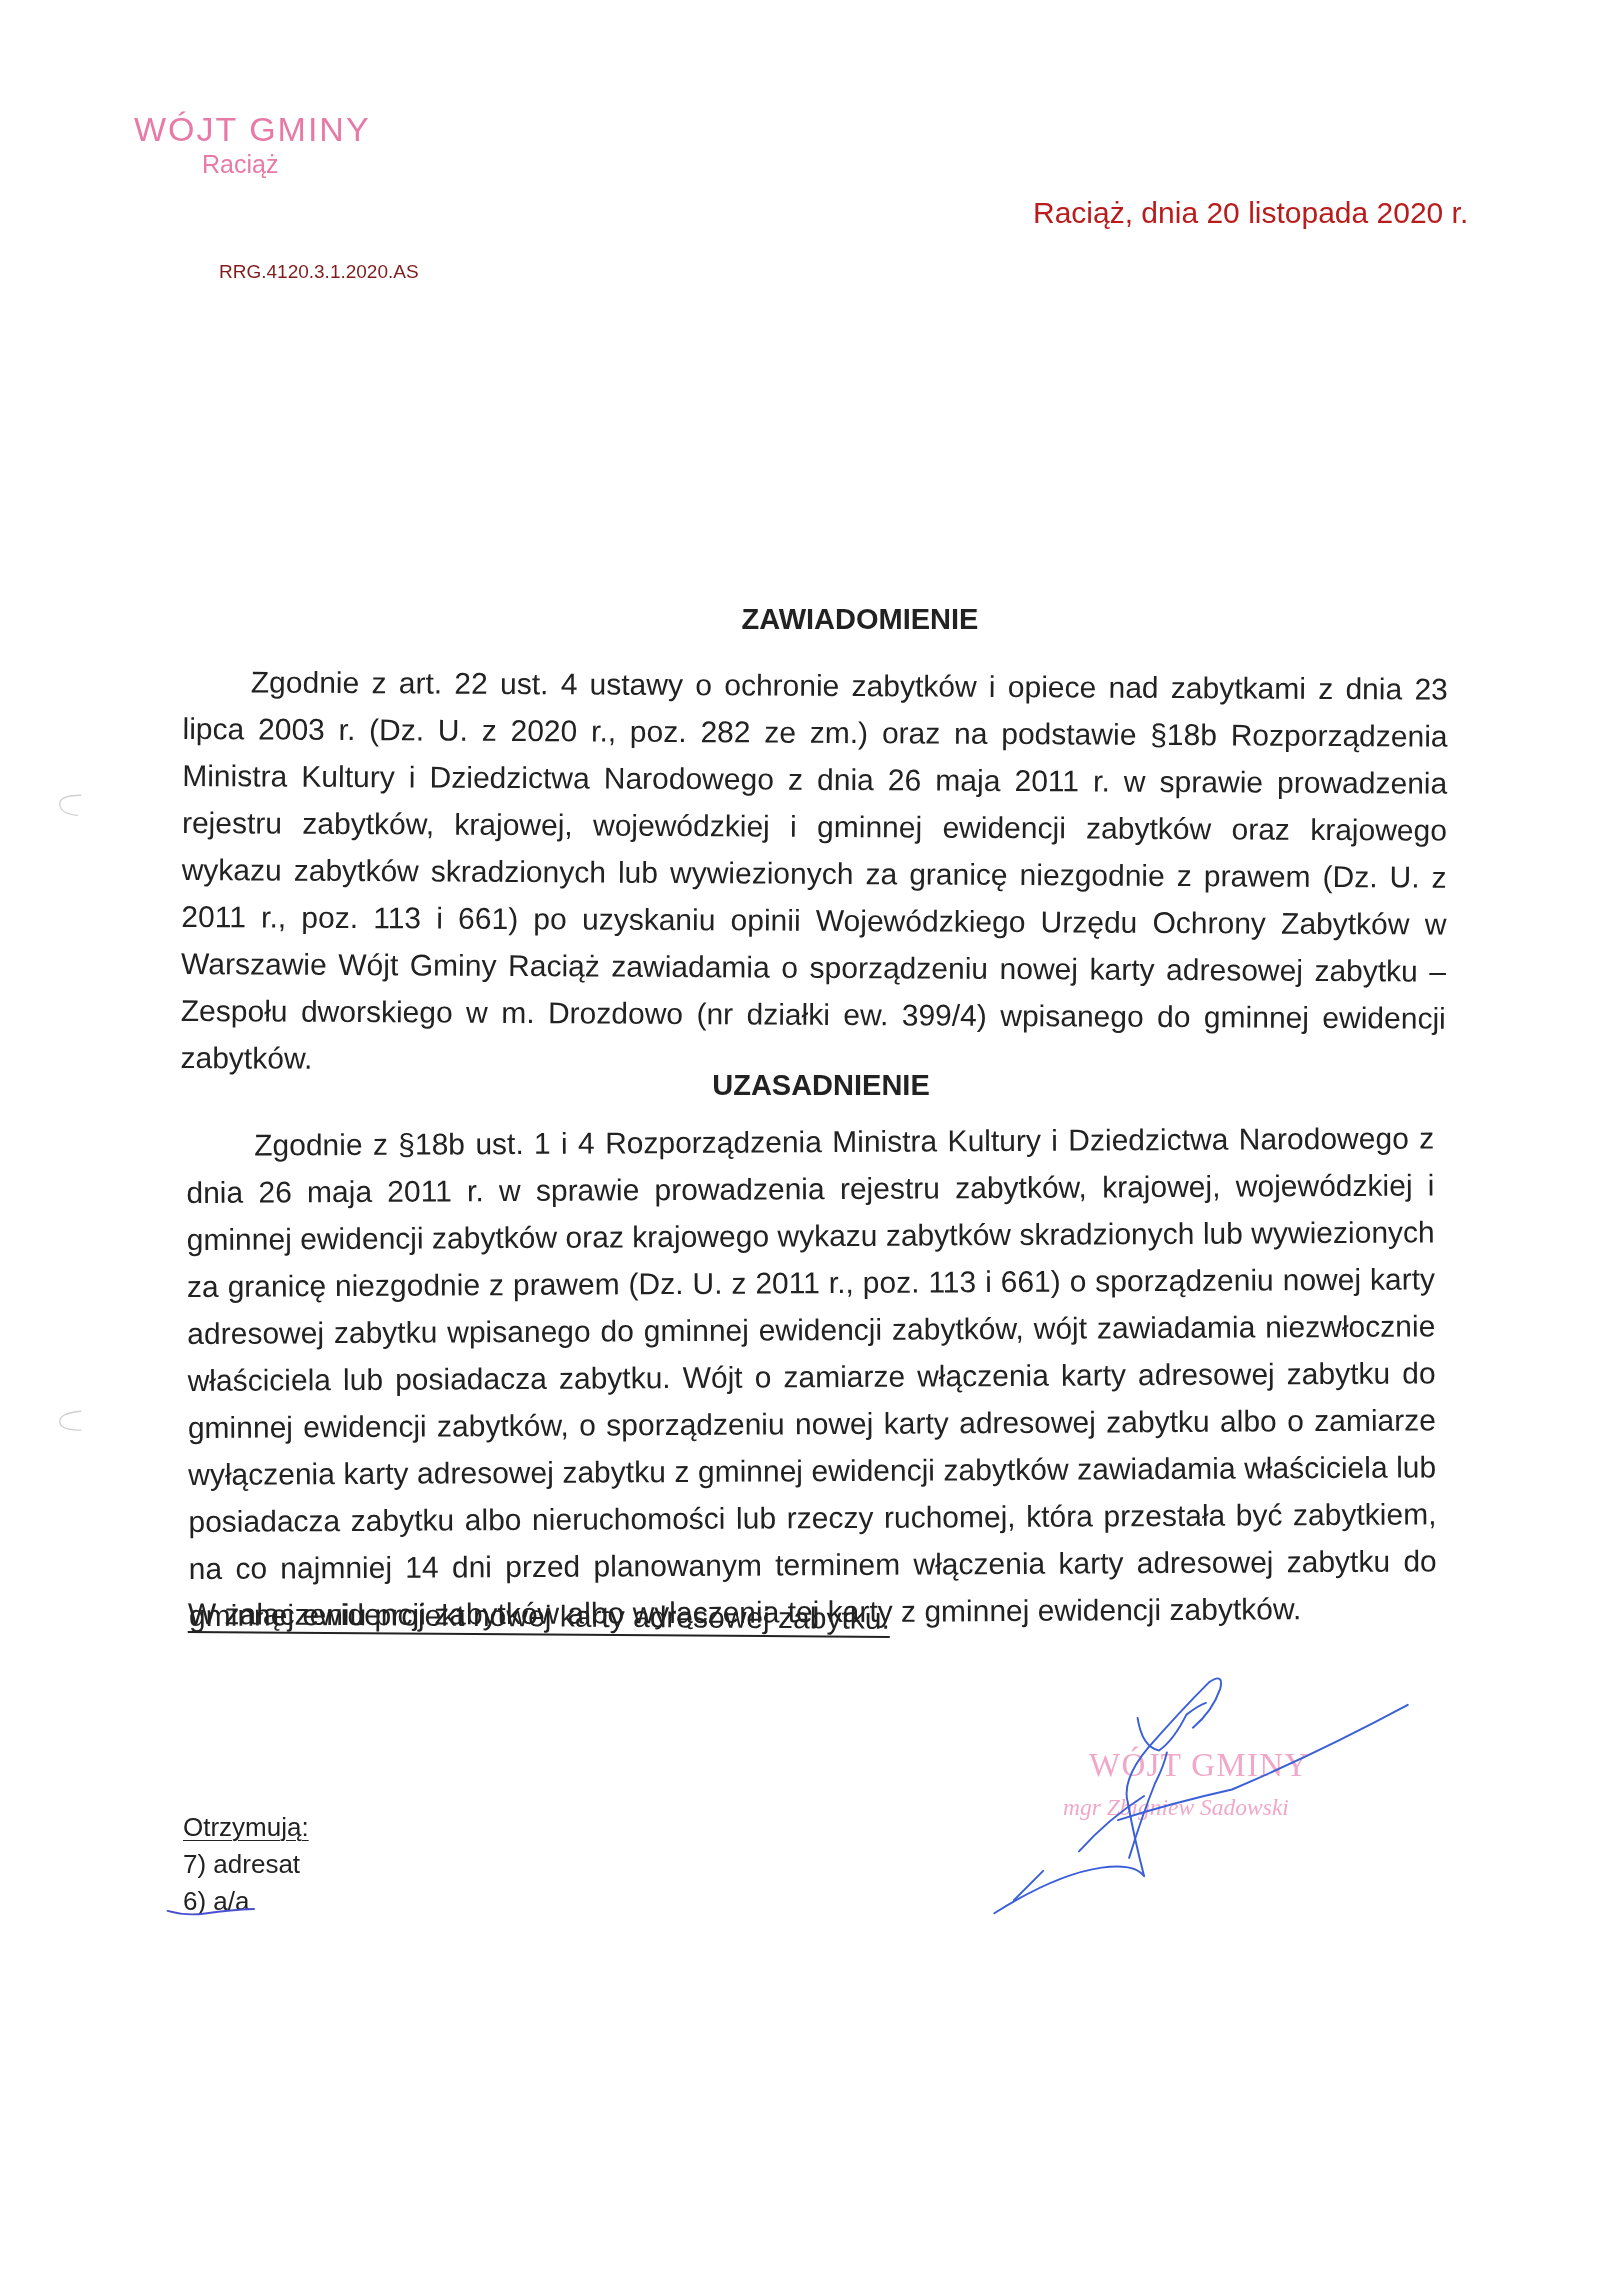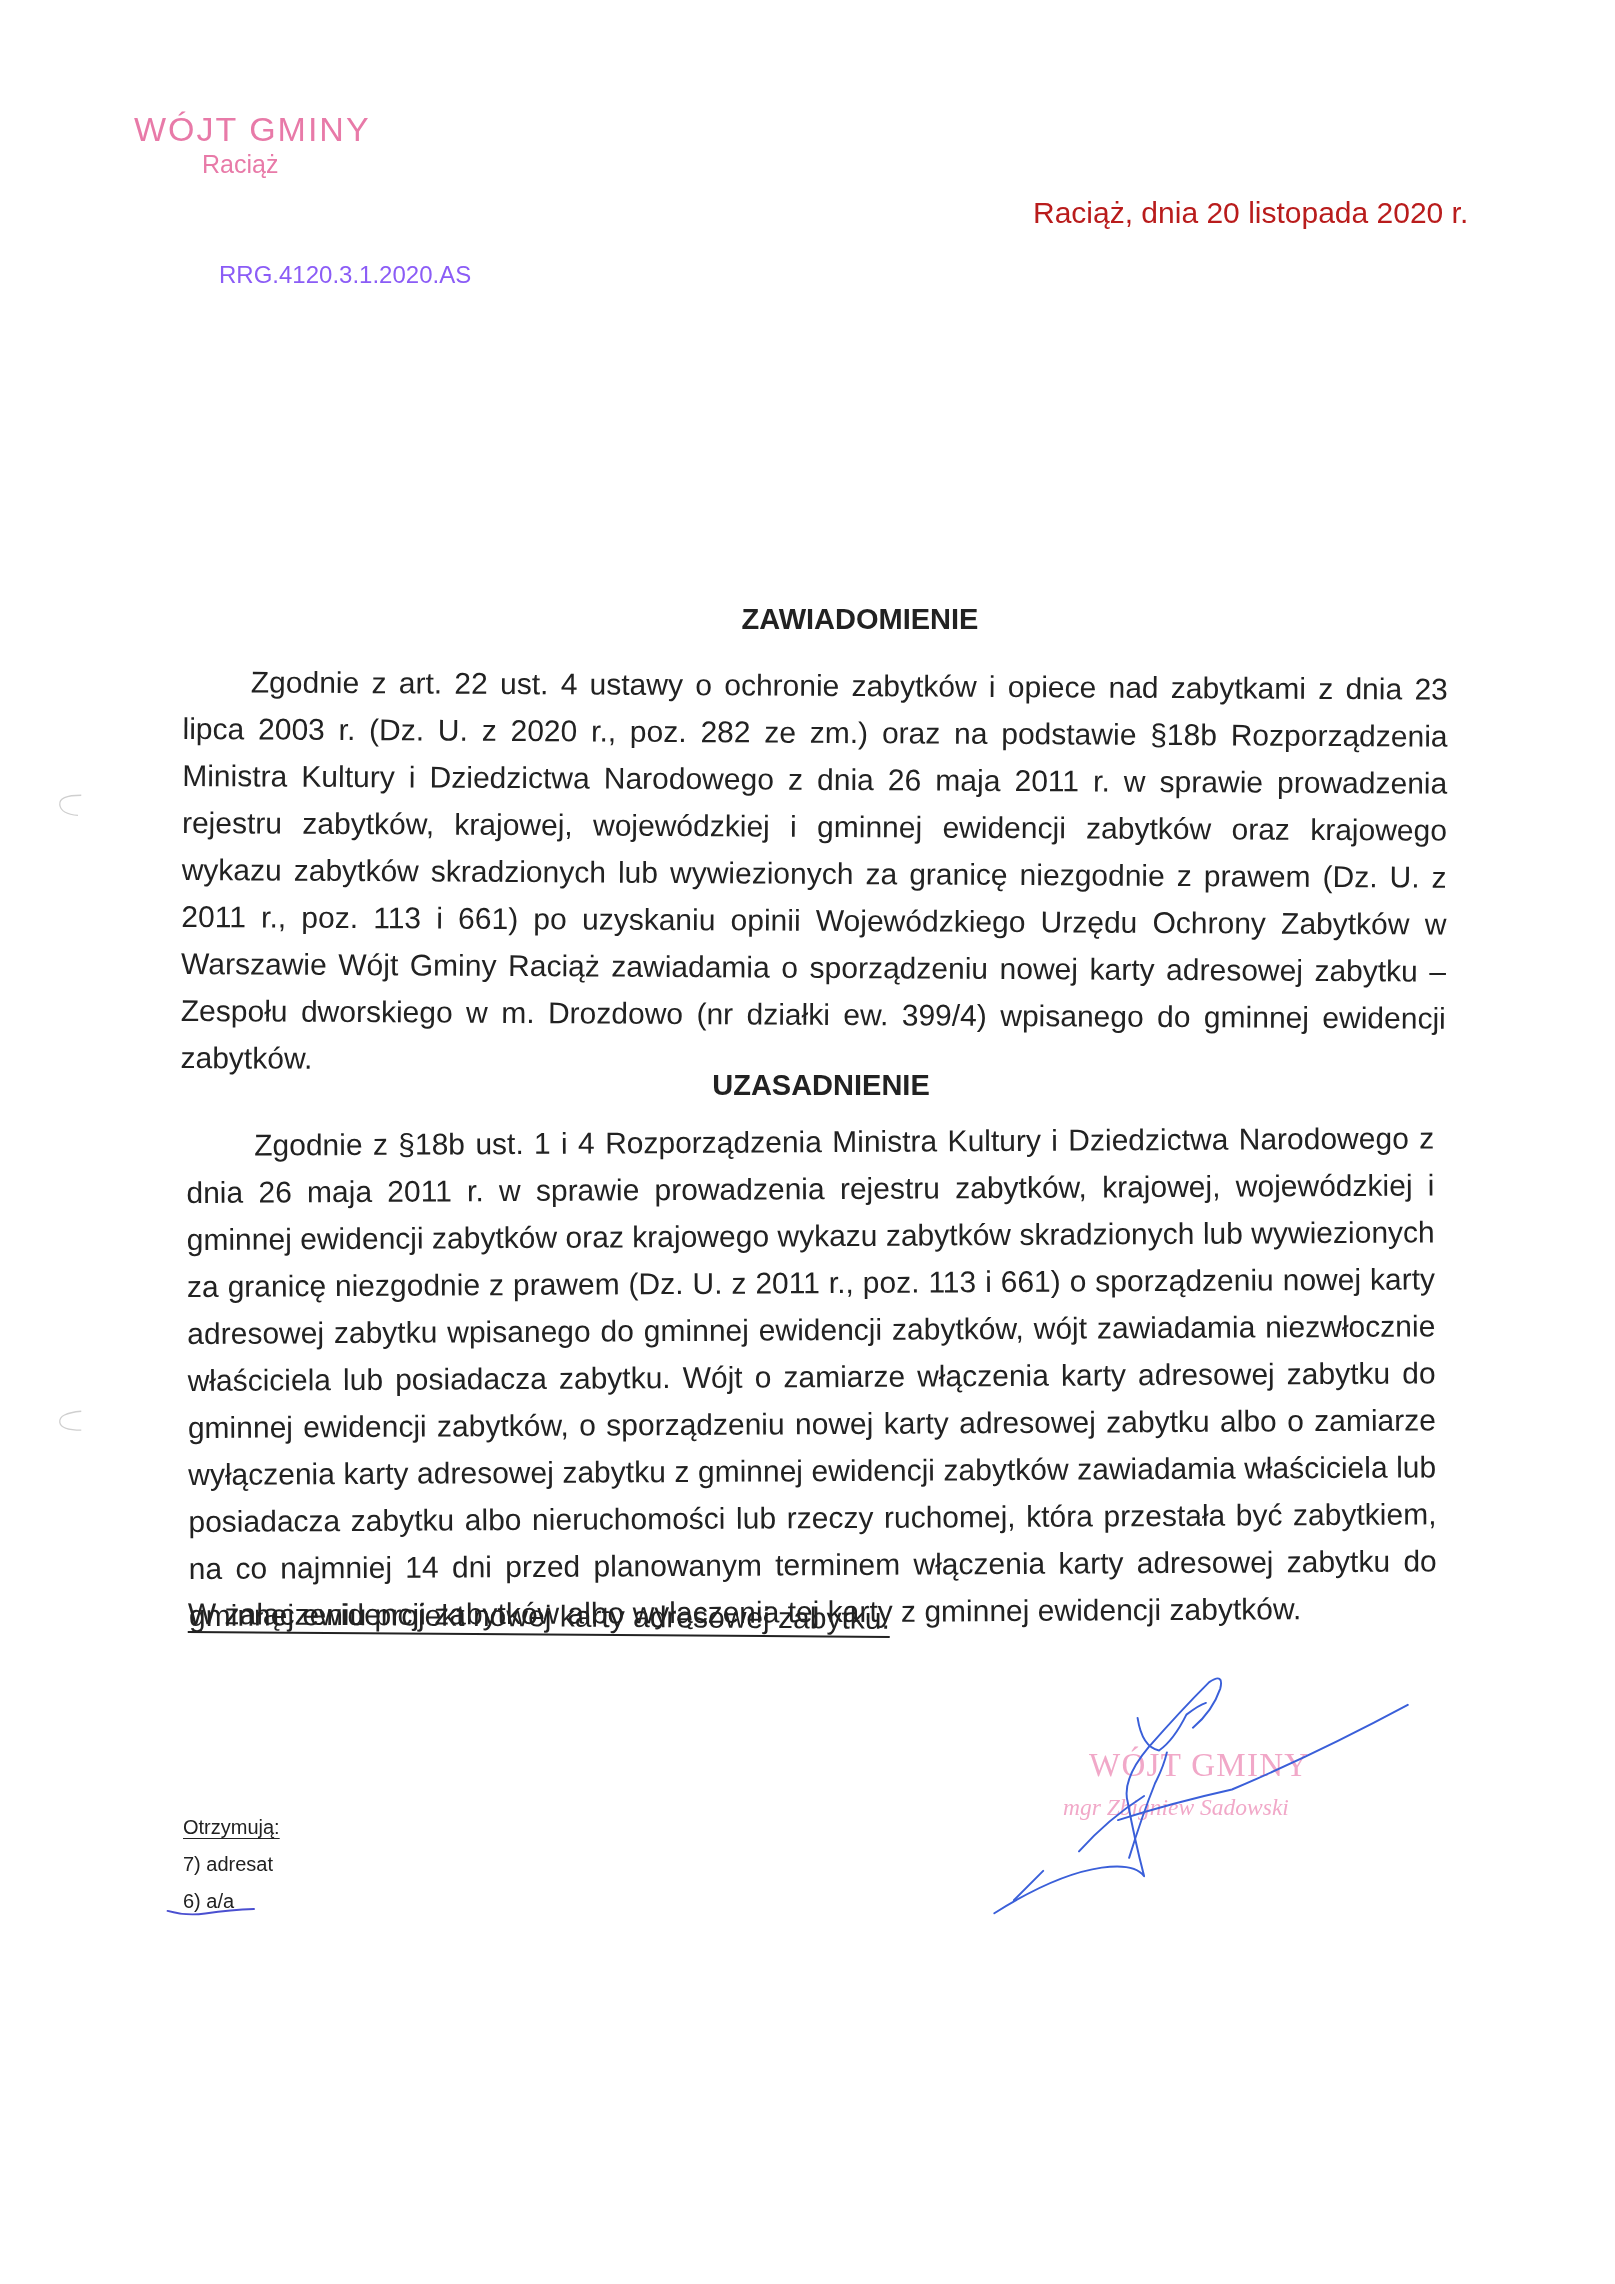--- a/index.html
+++ b/index.html
@@ -3,30 +3,30 @@
 <meta charset="utf-8">
 <style>
   html, body { margin: 0; padding: 0; background: #ffffff; }
   body { width: 1616px; height: 2284px; position: relative; overflow: hidden;
          font-family: "Liberation Sans", sans-serif; color: #222222; }
   .abs { position: absolute; }
   .stamp-top { left: 134px; top: 110px; color: #e87aa8; font-family: "Liberation Sans", sans-serif; }
   .stamp-top .l1 { font-size: 34px; letter-spacing: 2px; display: block; }
   .stamp-top .l2 { font-size: 25px; display: block; margin-left: 68px; margin-top: 1.3px; }
   .date { left: 1033px; top: 196px; font-size: 30px; color: #b91c1c; }
-  .ref { left: 219px; top: 261px; font-size: 24px; color: #8b5cf6; }
+  .ref { left: 219px; top: 261px; font-size: 19px; color: #7f1d1d; }
   .heading { font-size: 29px; font-weight: bold; color: #222; width: 1616px; left: 0; text-align: center; }
   .h1 { top: 603px; left: 52px; }
   .h2 { top: 1069px; left: 13px; }
   .para { font-size: 30px; line-height: 47px; color: #222; text-align: justify; }
   .p1 { left: 183px; top: 658px; width: 1265px; transform: rotate(0.35deg); transform-origin: left top; }
   .p2 { left: 186px; top: 1122px; width: 1248px; transform: rotate(-0.35deg); transform-origin: left top; }
   .para .first { text-indent: 68px; display: block; }
   .attach { left: 188px; top: 1597px; font-size: 30px; text-decoration: underline; text-decoration-thickness: 2px; text-underline-offset: 6.5px; transform: rotate(0.4deg); transform-origin: left top; }
-  .recip { left: 183px; top: 1809px; font-size: 20px; line-height: 37px; color: #222; }
+  .recip { left: 183px; top: 1809px; font-size: 26px; line-height: 37px; color: #222; }
   .recip .hdr { text-decoration: underline; text-decoration-thickness: 1.3px; text-underline-offset: 3.9px; }
   .pen-underline { left: 166px; top: 1907px; }
   .sig-stamp { left: 1089px; top: 1747px; color: #f1a8c8; font-family: "Liberation Serif", serif; }
   .sig-stamp .s1 { font-size: 33px; letter-spacing: 1.3px; display: block; }
   .sig-stamp .s2 { font-size: 23.5px; font-style: italic; display: block; margin-left: -26px; margin-top: 10px; }
   .signature { left: 978px; top: 1643px; }
   .punch { left: 52px; }
 </style>
 </head>
 <body>

